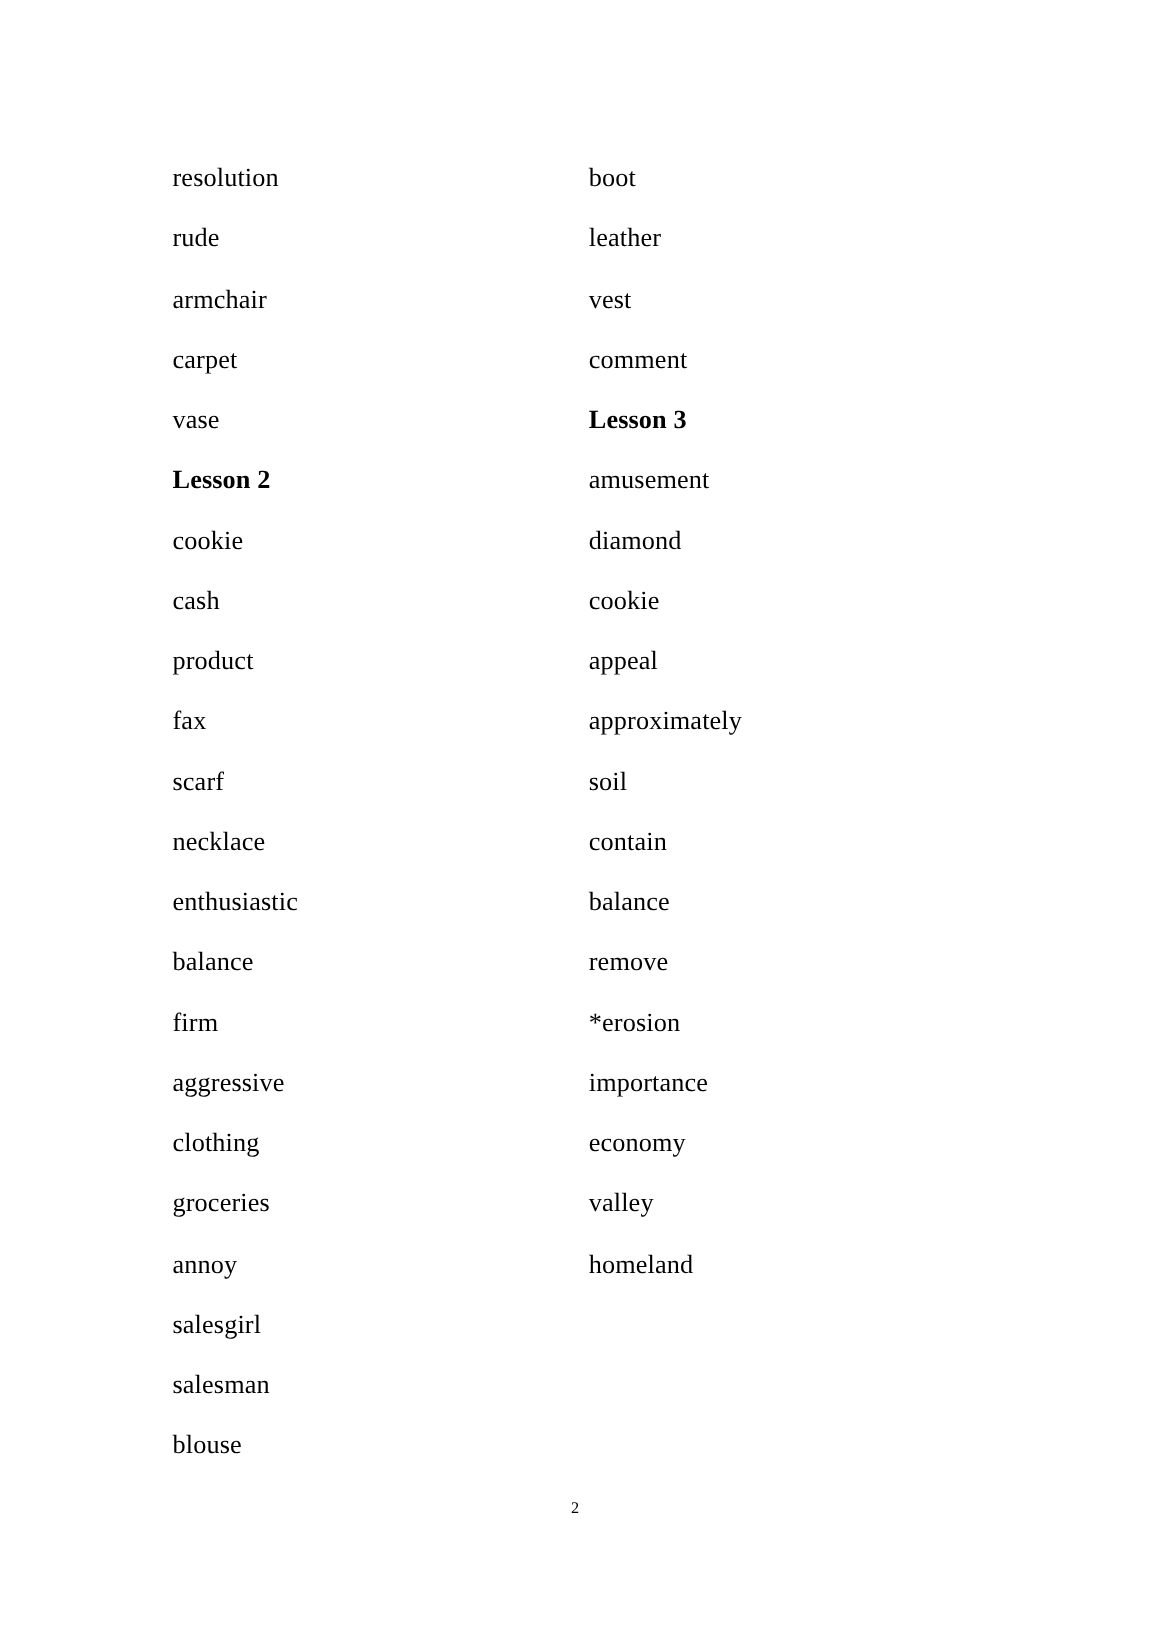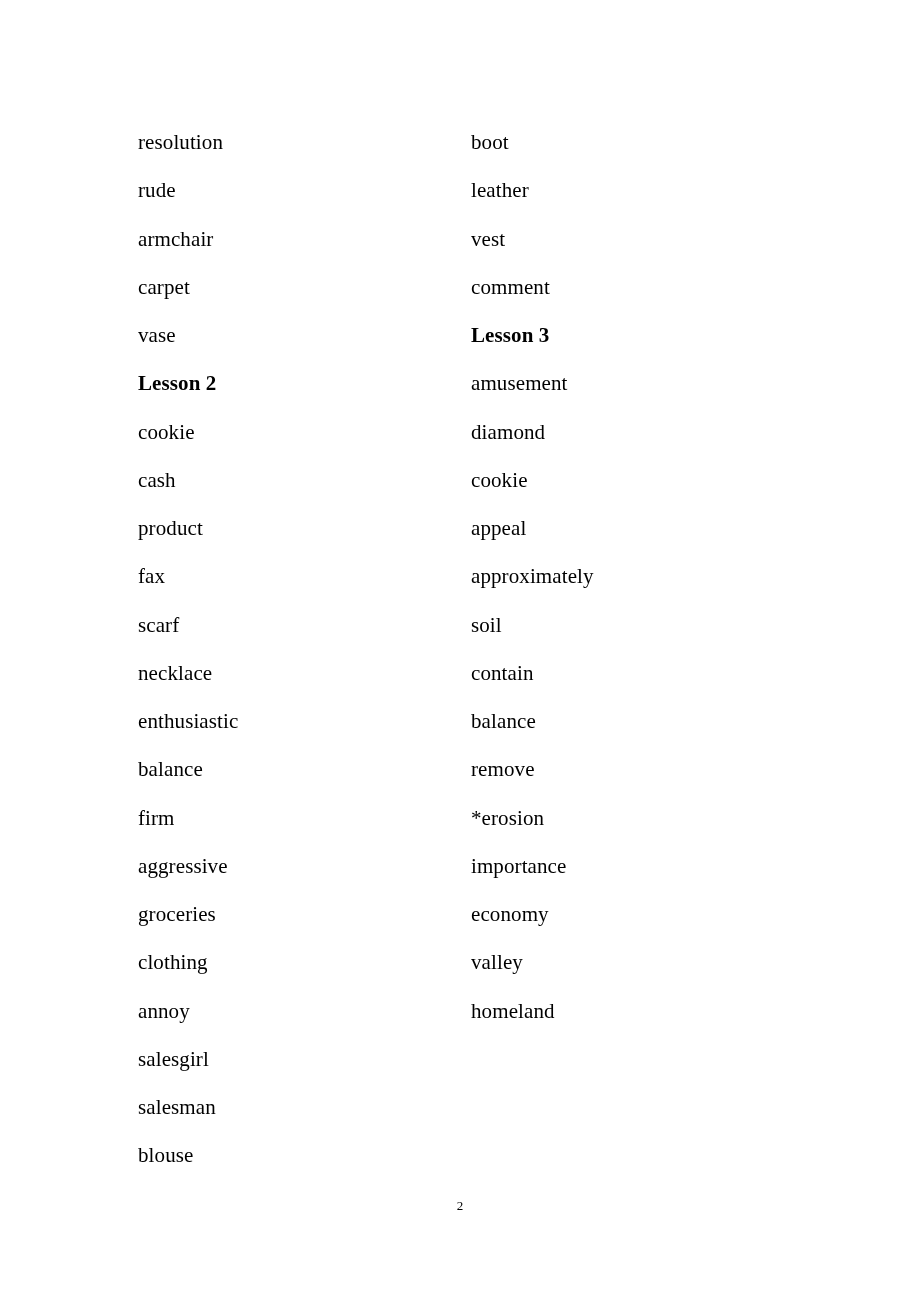--- a/index.html
+++ b/index.html
@@ -82,22 +82,22 @@
         <div class="entry">cookie</div>
         <div class="entry">cash</div>
         <div class="entry">product</div>
         <div class="entry">fax</div>
         <div class="entry">scarf</div>
         <div class="entry">necklace</div>
         <div class="entry">enthusiastic</div>
         <div class="entry">balance</div>
         <div class="entry">firm</div>
         <div class="entry">aggressive</div>
+        <div class="entry">clothing</div>
         <div class="entry">groceries</div>
-        <div class="entry">clothing</div>
         <div class="entry">annoy</div>
         <div class="entry">salesgirl</div>
         <div class="entry">salesman</div>
         <div class="entry">blouse</div>
       </div>
 
     <div class="column column-right" id="col-right">
         <div class="entry">boot</div>
         <div class="entry">leather</div>
         <div class="entry">vest</div>

